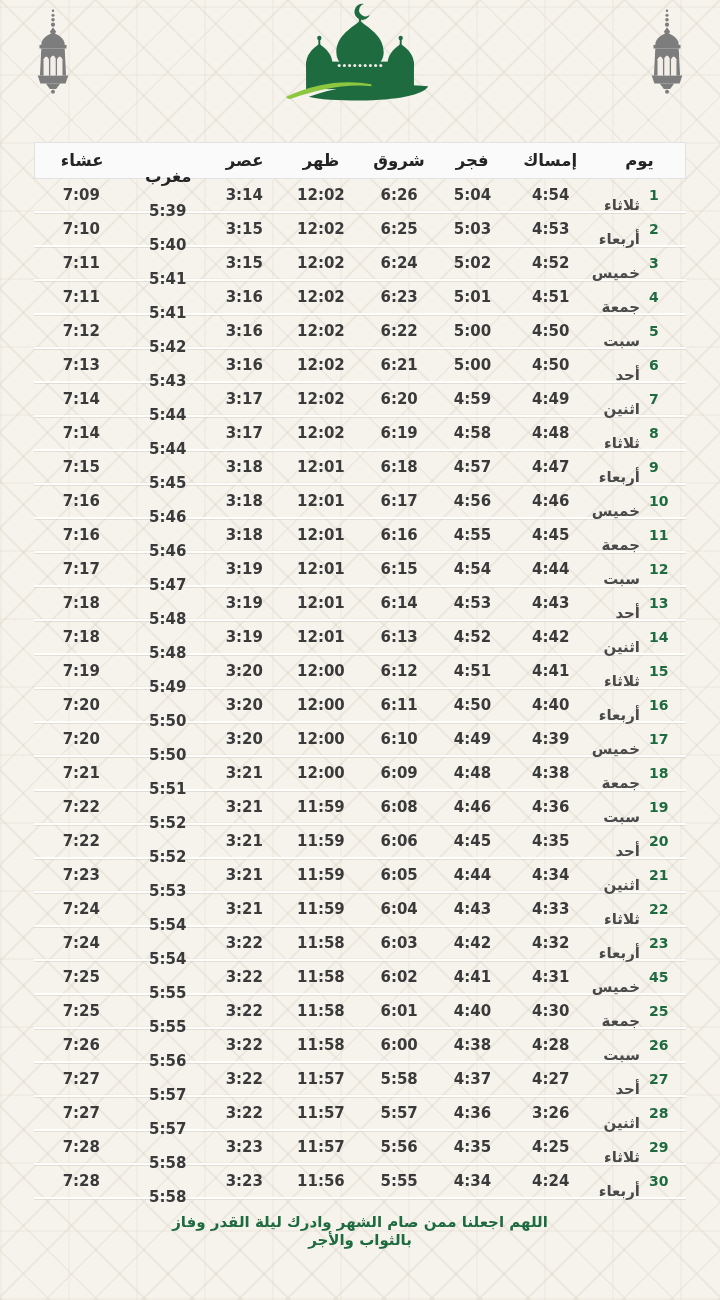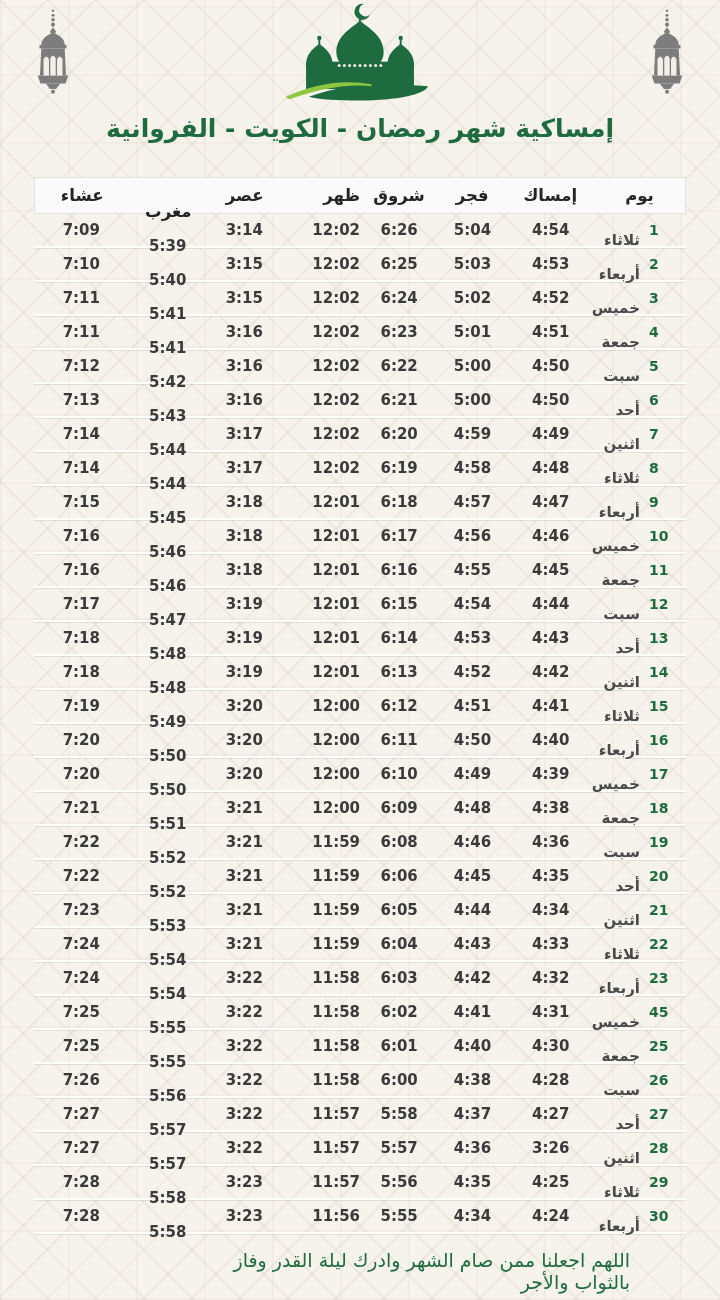--- a/index.html
+++ b/index.html
@@ -44,40 +44,40 @@
     display:flex;flex-direction:row;
     height:32px;align-items:center;
     border-bottom:2px solid rgba(255,255,255,.85);
     box-shadow:0 1px 0 rgba(205,198,185,.45);
   }
   .td{text-align:center;font-size:15px;font-weight:bold;color:#3a3a3a;}
   .c-day{width:14%;}
   .c-imsak{width:13.5%;}
   .c-fajr{width:10.5%;}
   .c-shurooq{width:12%;}
-  .c-dhuhr{width:12%;text-align:right;}
+  .c-dhuhr{width:12%;}
   .c-asr{width:11.5%;}
   .c-maghrib{width:12%;margin-top:32px;}
   .c-isha{width:14.5%;}
   .day-cell{
     display:flex;flex-direction:row;align-items:center;
     justify-content:flex-start;
     padding-right:17px;box-sizing:border-box;gap:9px;
     text-align:right;
   }
   .day-num{
     min-width:20px;text-align:left;
     direction:ltr;
     font-size:14px;font-weight:bold;color:#1e6b40;
   }
   .day-name{font-size:15px;font-weight:600;color:#4a4a4a;white-space:nowrap;margin-top:20px;}
   .dua{
     margin:15px auto 0;width:540px;
-    text-align:right;
-    color:#1e6b40;font-size:19px;font-weight:normal;line-height:1.18;
+    text-align:center;
+    color:#1e6b40;font-size:15px;font-weight:bold;line-height:1.18;
   }
 </style>
 </head>
 <body>
 
 <div class="page">
 
   
   <span class="lantern left">
     <svg width="54" height="94" viewBox="0 0 60 100" aria-hidden="true">
@@ -151,21 +151,20 @@
           <circle cx="85.5" cy="67" r="1.6"></circle>
         <circle cx="91" cy="67" r="1.6"></circle>
           <circle cx="96.5" cy="67" r="1.6"></circle>
           <circle cx="102" cy="67" r="1.6"></circle>
       </g>
       <path fill="#8dc63f" d="M2 100 C34 85 66 82 92 87 L92 89 C64 86 34 93 8 102 C5 103 3 102 2 100 Z"></path>
     </svg>
   </span>
 
   
-  <div class="title">إمساكية شهر رمضان - الكويت - الفروانية</div>
 
   
   <div class="table-wrap">
     <div class="thead" id="thead">
         <div class="th c-day">يوم</div>
         <div class="th c-imsak">إمساك</div>
         <div class="th c-fajr">فجر</div>
         <div class="th c-shurooq">شروق</div>
         <div class="th c-dhuhr">ظهر</div>
         <div class="th c-asr">عصر</div>

